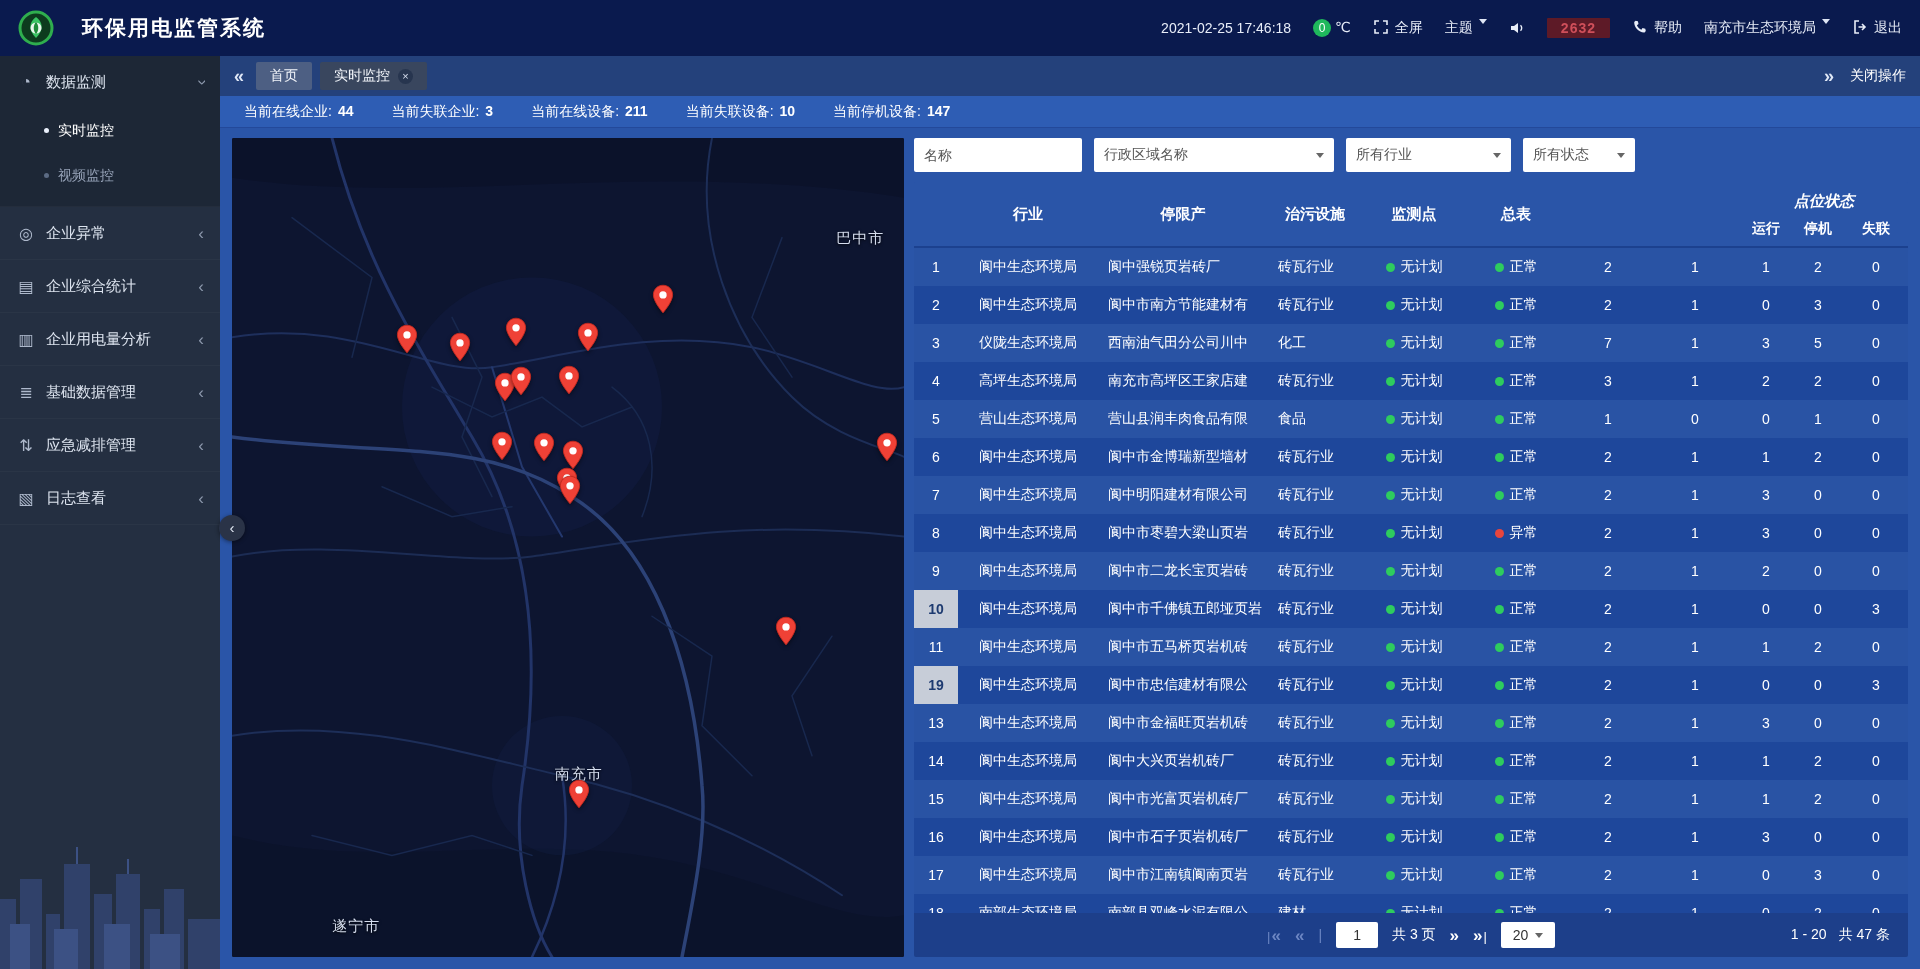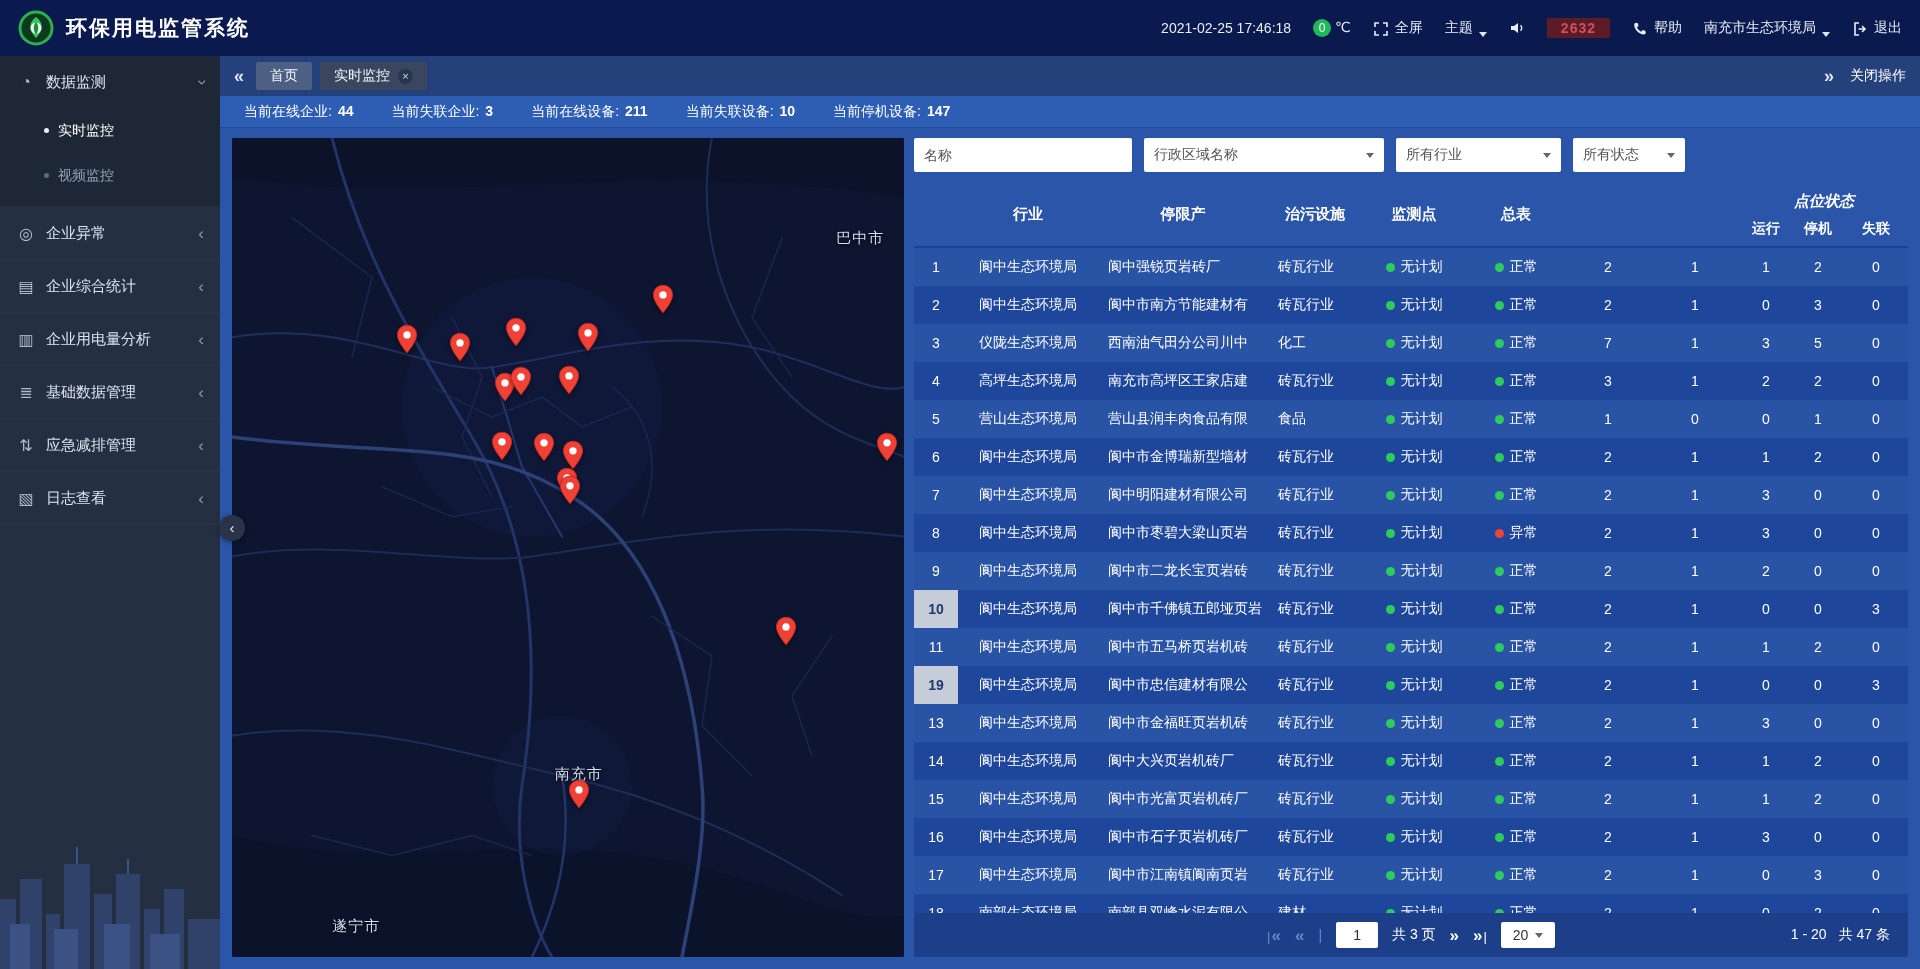--- a/index.html
+++ b/index.html
@@ -2,25 +2,25 @@
 <html><head>
 <meta charset="utf-8">
 <style>
   *{box-sizing:border-box;margin:0;padding:0;}
   html,body{width:1920px;height:969px;}
   body{font-family:"Liberation Sans","DejaVu Sans",sans-serif;background:#0a1a4e;overflow:hidden;}
   .app{width:1920px;height:969px;display:flex;flex-direction:column;}
 
   
   .topbar{height:56px;flex:0 0 56px;background:#0a1a4e;display:flex;align-items:center;justify-content:space-between;padding:0 18px;}
-  .brand{display:flex;align-items:center;gap:12px;}
+  .brand{display:flex;align-items:center;gap:28px;}
   .logo{width:36px;height:36px;display:block;}
   .app-title{color:#fff;font-size:21px;font-weight:bold;letter-spacing:2px;}
   .top-right{display:flex;align-items:center;gap:22px;color:#e8edf8;font-size:14px;}
-  .top-item{display:flex;align-items:flex-end;gap:6px;cursor:pointer;color:#e8edf8;white-space:nowrap;}
+  .top-item{display:flex;align-items:flex-start;gap:6px;cursor:pointer;color:#e8edf8;white-space:nowrap;}
   .temp{display:flex;align-items:flex-start;gap:4px;}
   .temp-circle{width:18px;height:18px;border-radius:50%;background:#1fb85c;color:#fff;font-size:12px;display:flex;align-items:center;justify-content:center;font-style:normal;}
   .alert-pill{background:#5d1a27;color:#cf4f5a;font-weight:bold;padding:2px 14px;border-radius:1px;font-size:14px;letter-spacing:1px;cursor:pointer;}
   .caret{width:0;height:0;border-left:4px solid transparent;border-right:4px solid transparent;border-top:5px solid #dfe6f5;display:inline-block;}
   .caret.dark{border-top-color:#666;}
   .ticon{width:16px;height:16px;display:block;}
 
   
   .body-row{flex:1;display:flex;min-height:0;}
 
@@ -60,21 +60,21 @@
   .map-panel{flex:0 0 672px;position:relative;}
   .map-inner{position:absolute;inset:0;background:#0d1530;border-radius:2px;overflow:hidden;}
   .map-roads{position:absolute;inset:0;width:100%;height:100%;}
   .map-city-label{position:absolute;transform:translate(-50%,-50%);color:#d6deee;font-size:15px;letter-spacing:1px;text-shadow:0 1px 3px rgba(0,0,0,0.85);white-space:nowrap;}
   .map-pin{position:absolute;width:22px;height:30px;transform:translate(-50%,-100%);filter:drop-shadow(0 2px 2px rgba(0,0,0,0.45));cursor:pointer;}
   .map-collapse{position:absolute;left:-13px;top:46%;width:26px;height:26px;border-radius:50%;background:#2a3347;color:#e2e9f4;border:none;font-size:15px;cursor:pointer;box-shadow:0 1px 4px rgba(0,0,0,0.45);z-index:5;display:flex;align-items:center;justify-content:center;font-family:inherit;}
 
   
   .right-panel{flex:1;min-width:0;display:flex;flex-direction:column;}
   .filters{display:flex;gap:12px;height:34px;flex:0 0 34px;margin-bottom:10px;}
-  .f-input{width:218px;border:none;border-radius:2px;padding:0 10px;font-size:14px;color:#0369a1;background:#fff;font-family:inherit;outline:none;}
+  .f-input{width:168px;border:none;border-radius:2px;padding:0 10px;font-size:14px;color:#0369a1;background:#fff;font-family:inherit;outline:none;}
   .f-input::placeholder{color:#555;}
   .f-select{background:#fff;border-radius:2px;display:flex;align-items:center;justify-content:space-between;padding:0 10px;font-size:14px;color:#555;cursor:pointer;}
   .f-region{width:240px;} .f-industry{width:165px;} .f-status{width:112px;}
 
   .table-box{--cols:44px 140px 170px 94px 104px 100px 84px 90px 52px 52px minmax(52px,1fr);
     flex:1;min-height:0;display:flex;flex-direction:column;border-radius:2px;overflow:hidden;background:#2a55a8;}
   .t-header{display:grid;grid-template-columns:var(--cols);grid-template-rows:30px 34px;flex:0 0 64px;background:#2a55a8;border-bottom:2px solid #1c418f;color:#fff;font-weight:bold;font-size:15px;}
   .t-header .th{grid-row:1/3;display:flex;align-items:center;justify-content:center;}
   .th-group-title{grid-column:9/12;grid-row:1;display:flex;align-items:flex-end;justify-content:center;font-style:italic;padding-bottom:1px;}
   .th-sub{grid-row:2;display:flex;align-items:center;justify-content:center;font-size:14px;}

